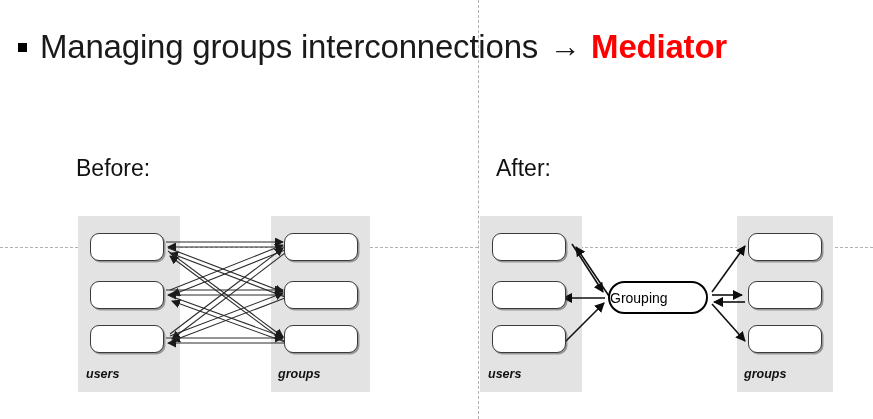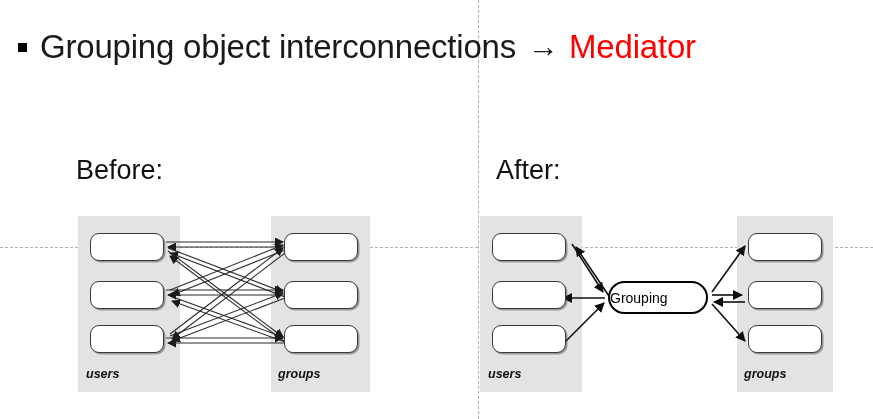--- a/index.html
+++ b/index.html
@@ -56,29 +56,29 @@
     letter-spacing: -0.2px;
     font-family: "Liberation Sans", sans-serif;
   }
   .title-arrow {
     font-size: 31px;
     color: #1a1a1a;
     margin: 0 10px 0 12px;
   }
   .title-accent {
     font-size: 33px;
-    font-weight: normal;
+    font-weight: bold;
     letter-spacing: -0.2px;
     text-align: center;
   }
 
   
   .section-caption {
     position: absolute;
-    font-size: 27px;
+    font-size: 23px;
     color: #111111;
   }
   #caption-before { left: 76px; top: 155px; }
   #caption-after  { left: 496px; top: 155px; }
 
   
   .diagram {
     position: absolute;
     top: 210px;
     height: 185px;
@@ -142,21 +142,21 @@
 </head>
 <body>
 
 <div id="slide">
 
   <div class="guide-v"></div>
   <div class="guide-h"></div>
 
   <div class="title-row">
     <span class="bullet-square"></span>
-    <span class="title-text">Grouping object interconnections</span>
+    <span class="title-text">Managing groups interconnections</span>
     <span class="title-arrow">→</span>
     <span class="title-accent" style="color:#FF0000">Mediator</span>
   </div>
 
   <div class="section-caption" id="caption-before">Before:</div>
   <div class="section-caption" id="caption-after">After:</div>
 
   <div class="diagram" id="diagram-before">
 
     <div class="panel" style="left:78px; top:6px; width:102px; height:176px;"></div>

